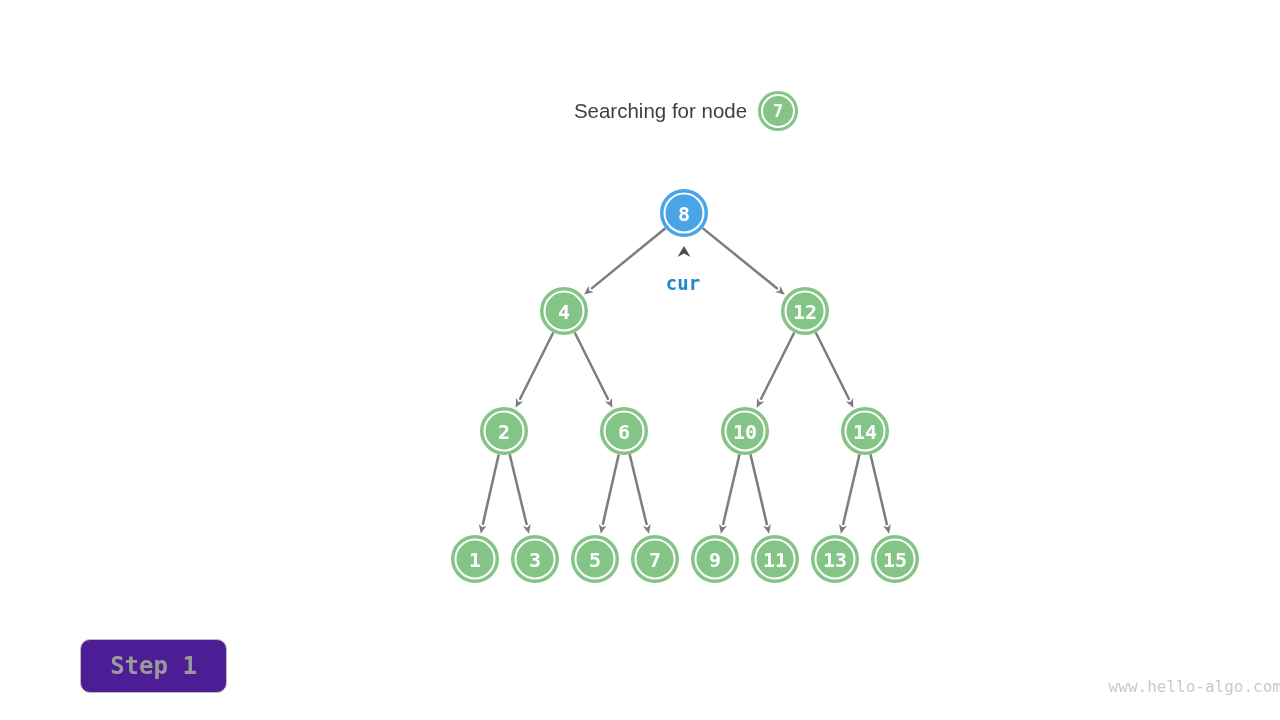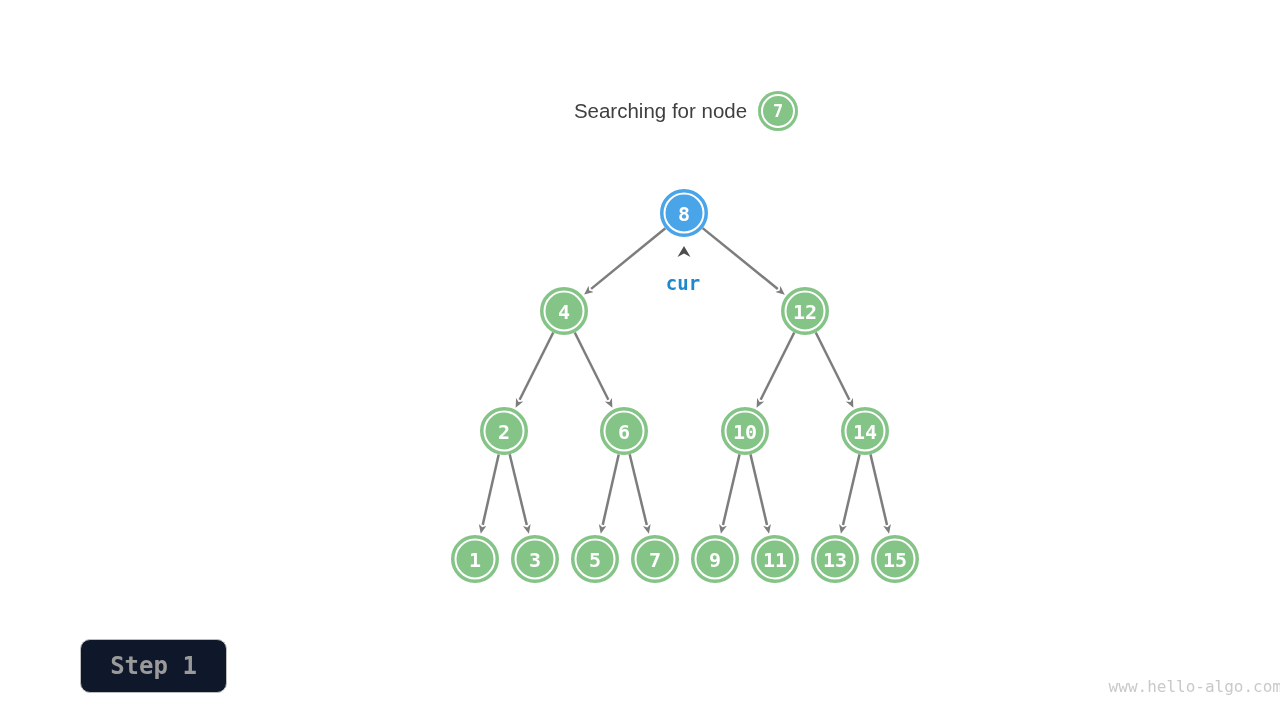--- a/index.html
+++ b/index.html
@@ -42,21 +42,21 @@
   #tree-svg {
     position: absolute;
     left: 0; top: 0;
   }
   .step-badge {
     position: absolute;
     left: 34px;
     top: 639px;
     width: 145px;
     height: 52px;
-    background: #0f172a;
+    background: #4c1d95;
     border: 1.5px solid #bdbdbd;
     border-radius: 10px;
     display: flex;
     align-items: center;
     justify-content: center;
     color: #9a9a9a;
     font-family: "DejaVu Sans Mono", monospace;
     font-weight: bold;
     font-size: 24px;
   }

